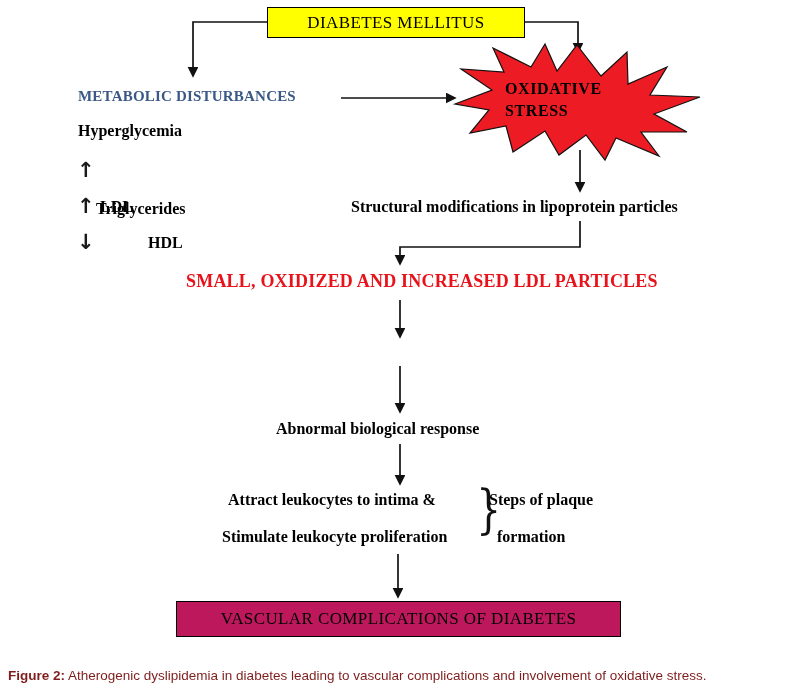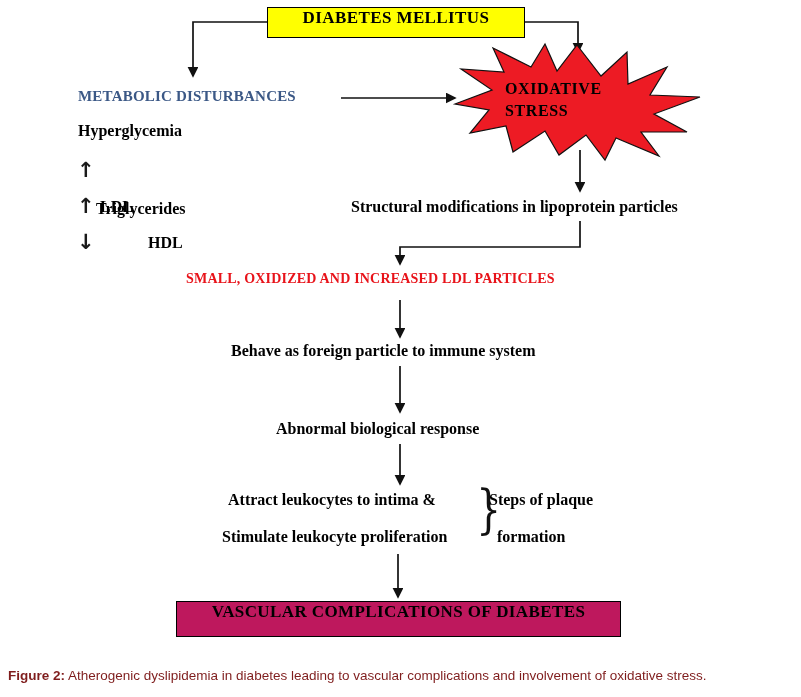--- a/index.html
+++ b/index.html
@@ -8,22 +8,22 @@
     font-family:"Liberation Serif", serif;
     color:#000;
   }
   #stage{position:absolute;left:0;top:0;width:801px;height:697px;}
 
   .node{position:absolute;}
 
   
   .box{
     border:1px solid #000;
-    display:flex;justify-content:center;
-    font-weight:bold;
+    display:flex;align-items:center;justify-content:center;
+    font-weight:normal;
     letter-spacing:.4px;
     box-sizing:border-box;
   }
   #diabetes-box{
     left:267px;top:7px;width:258px;height:31px;
     background:#FFFF00;
     font-size:17px;
   }
   #vascular-box{
     left:176px;top:601px;width:445px;height:36px;
@@ -37,21 +37,21 @@
   #metabolic-label{
     left:78px;top:88px;font-size:15px;color:#3B5886;letter-spacing:.2px;
   }
   #hyperglycemia-label{left:78px;top:122px;font-size:16px;}
   #triglycerides-label{left:96px;top:161px;font-size:16px;margin-top:39px;}
   #ldl-label{left:100px;top:198px;font-size:16px;}
   #hdl-label{left:100px;top:234px;font-size:16px;margin-left:48px;}
 
   #structural-label{left:351px;top:198px;font-size:16px;}
   #ldl-particles-label{
-    left:186px;top:271px;font-size:14px;color:#E8131A;letter-spacing:.2px;
+    left:186px;top:271px;font-size:18px;color:#E8131A;letter-spacing:.2px;
   }
   #behave-label{left:231px;top:342px;font-size:16px;}
   #abnormal-label{left:276px;top:420px;font-size:16px;}
   #attract-label{left:228px;top:491px;font-size:16px;}
   #stimulate-label{left:222px;top:528px;font-size:16px;text-align:center;}
   #steps-label{left:489px;top:491px;font-size:16px;}
   #formation-label{left:497px;top:528px;font-size:16px;}
 
   
   .glyph{position:absolute;font-family:"DejaVu Sans", sans-serif;
@@ -144,21 +144,20 @@
   <div class="glyph" id="ldl-up-arrow">↑</div>
   <div class="txt" id="ldl-label">LDL</div>
 
   <div class="glyph" id="hdl-down-arrow">↓</div>
   <div class="txt" id="hdl-label">HDL</div>
 
   <div class="txt" id="structural-label">Structural modifications in lipoprotein particles</div>
 
   <div class="txt" id="ldl-particles-label">SMALL, OXIDIZED AND INCREASED LDL PARTICLES</div>
 
-  <div class="txt" id="behave-label">Behave as foreign particle to immune system</div>
 
   <div class="txt" id="abnormal-label">Abnormal biological response</div>
 
   <div class="txt" id="attract-label">Attract leukocytes to intima &amp;</div>
 
   <div class="txt" id="stimulate-label">Stimulate leukocyte proliferation</div>
 
   <div id="plaque-brace">}</div>
 
   <div class="txt" id="steps-label">Steps of plaque</div>

